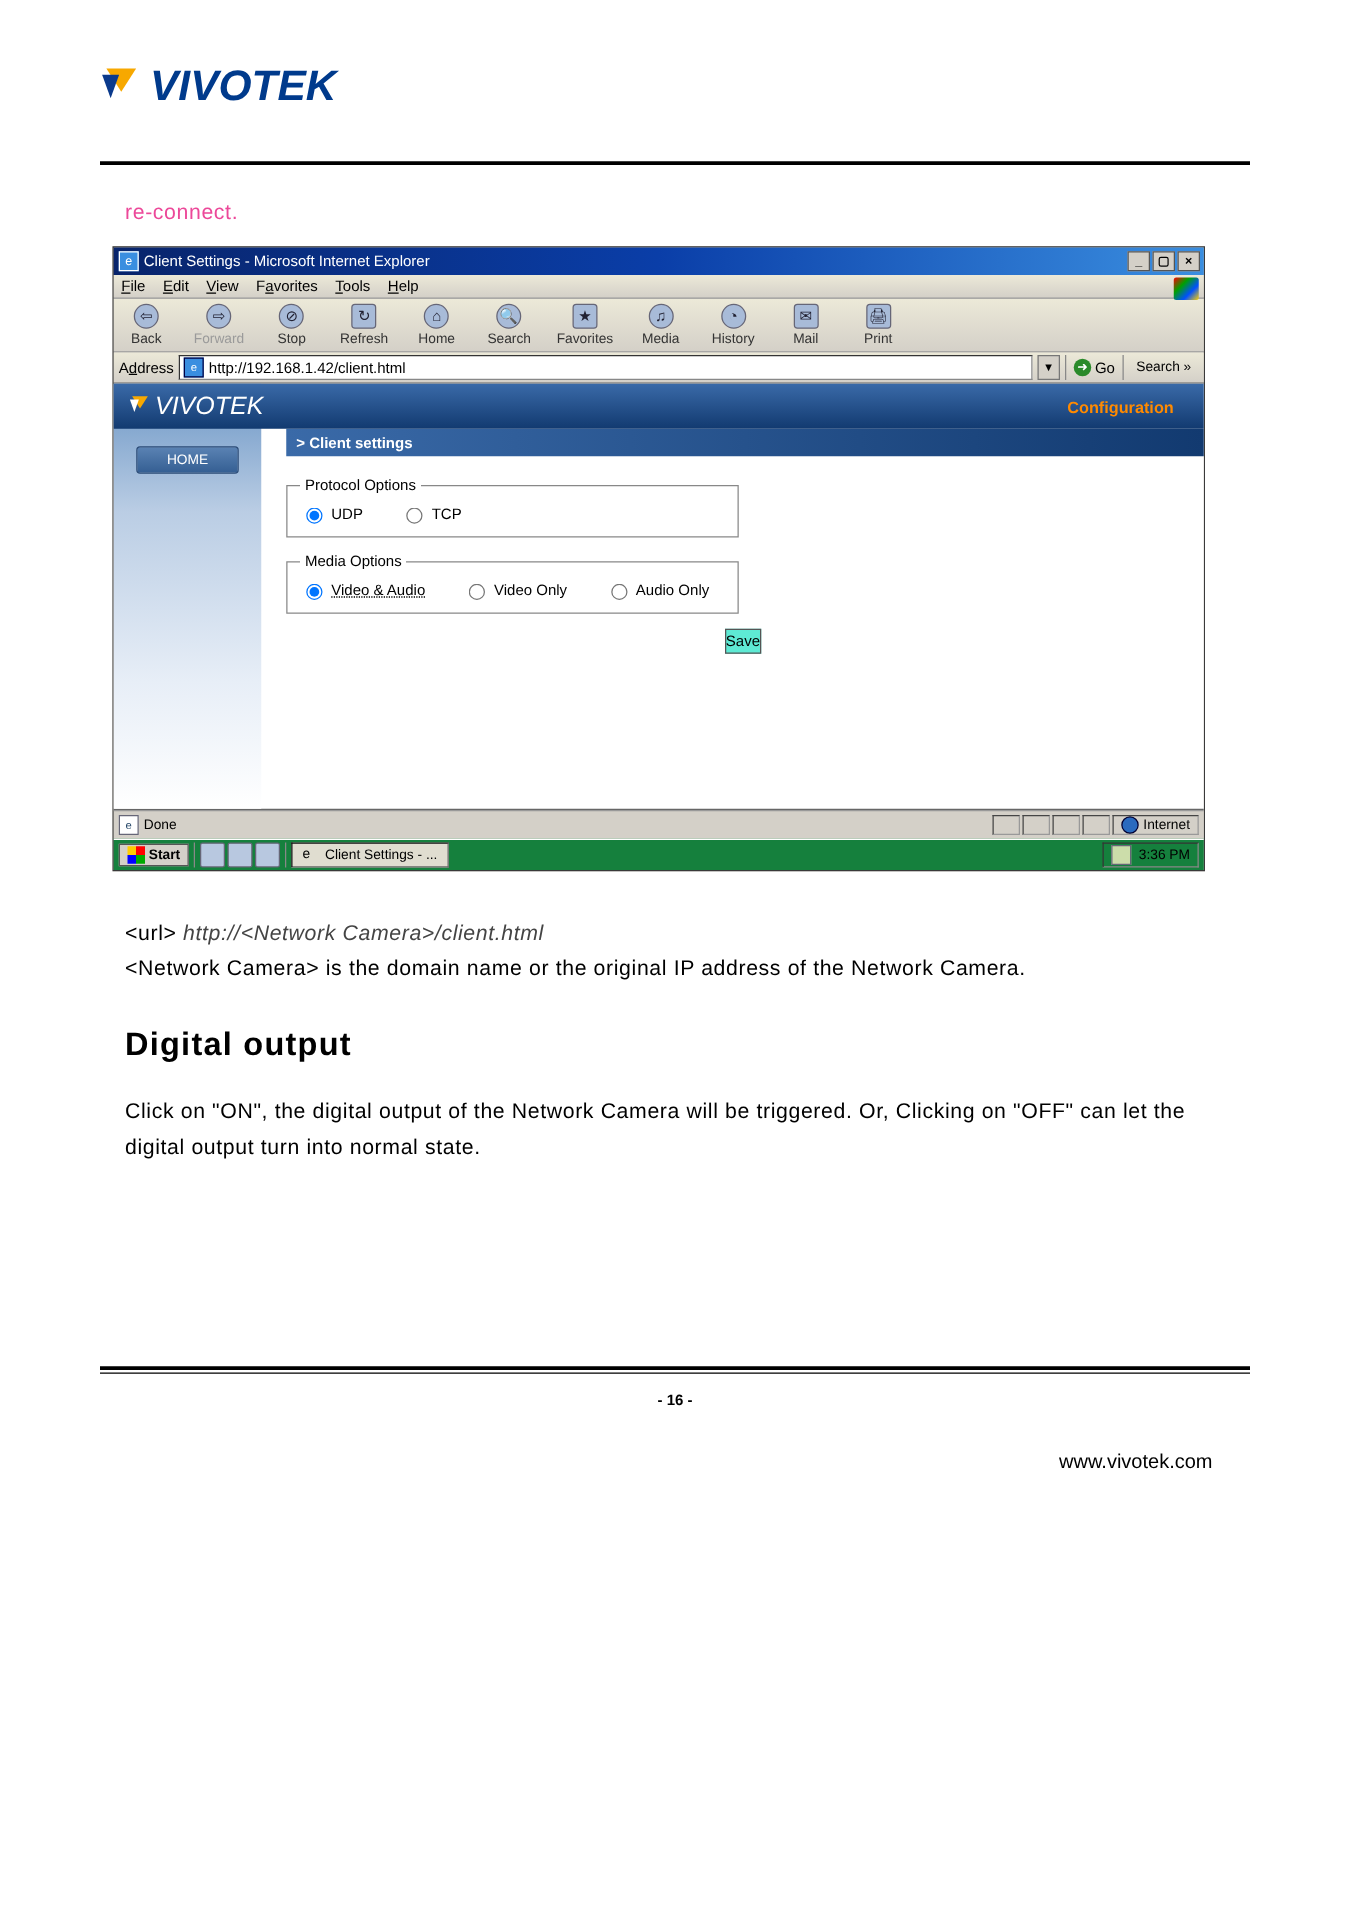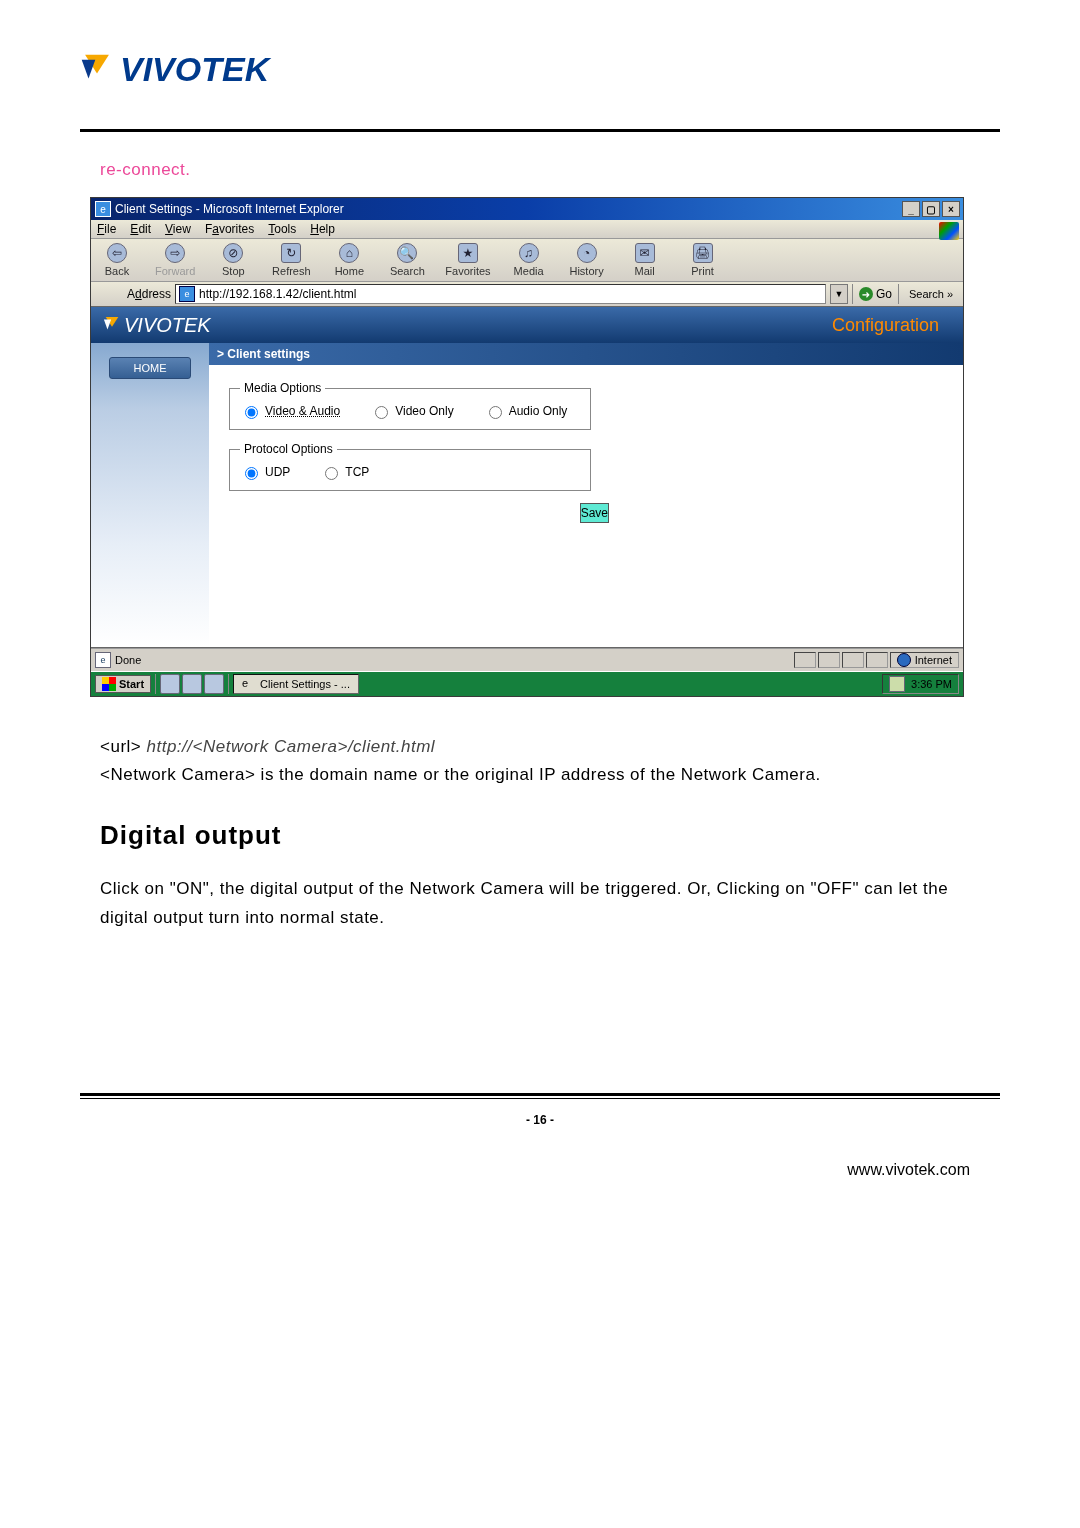--- a/index.html
+++ b/index.html
@@ -108,21 +108,21 @@
     display:flex; align-items:center; justify-content:center; font-size:12px; color:#223;
   }
   .tbtn .ticon.square { border-radius:3px; }
   .addrbar {
     display:flex; align-items:center;
     background: linear-gradient(#ece9d8,#d4d0c8);
     border-bottom:1px solid #666;
     padding: 2px 4px;
     gap:4px;
   }
-  .addrbar .addrlabel { font-size:12px;margin-left:32px; }
+  .addrbar .addrlabel { font-size:12px; }
   .addrbar .addrlabel u { text-decoration: underline;}
   .addrfield {
     flex:1; display:flex; align-items:center;
     background:#fff; border:1px inset #888; height:18px; padding:0 3px;
     gap:4px;
   }
   .addrfield .ie-mini { width:14px; height:14px; background:#3a8ee0; border:1px solid #004; font-size:9px; color:#fff; display:flex;align-items:center;justify-content:center;}
   .addr-dd { width:16px; height:18px; background:#d4d0c8; border:1px solid #777; display:flex; align-items:center; justify-content:center; font-size:9px;}
   .gobtn { display:flex; align-items:center; gap:3px; padding:0 6px; border-left:1px solid #888; border-right:1px solid #888; height:20px;}
   .gobtn .goicon { width:14px; height:14px; border-radius:50%; background:#2a8a2a; color:#fff; display:flex; align-items:center; justify-content:center; font-size:10px;}
@@ -141,21 +141,21 @@
     color:#fff;
     display:flex; align-items:center; justify-content:space-between;
     padding: 0 24px 0 12px;
     position:absolute; top:0; left:0;
     font-style: italic;
     box-sizing:border-box;
   }
   .side-banner .vlogo2 {
     font-family: Arial Black, Arial; font-size:20px; letter-spacing:0; display:flex; align-items:center; gap:3px;
   }
-  .side-banner .config { color:#ff8a00; font-weight:normal; font-style:normal; font-size:18px;}
+  .side-banner .config { color:#ff8a00; font-weight:bold; font-style:normal; font-size:13px;}
   .leftcol {
     width: 118px;
     background: linear-gradient(180deg,#6a95c5 0%, #bacde4 30%, #e7eef7 70%, #ffffff 100%);
     padding-top:46px;
     text-align:center;
   }
   .leftcol .homebtn {
     margin: 4px auto;
     width: 80px;
     padding:4px 0;
@@ -165,20 +165,21 @@
     border:1px solid #2a4a76;
     border-radius:3px;
   }
   .rightcol {
     flex:1; padding-top:36px;
   }
   .cs-header {
     background: linear-gradient(90deg,#3a6aa8,#123a70);
     color:#fff; font-size:12px; font-weight:bold;
     padding:4px 8px;
+    margin-left:20px;
   }
   .settings-body {
     padding: 10px 20px;
     font-size:12px;
     color:#000;
   }
   fieldset {
     border:1px solid #888;
     margin: 6px 0 12px 0;
     padding: 8px 10px 10px 10px;
@@ -362,50 +363,50 @@
           <span>VIVOTEK</span>
         </span>
         <span class="config">Configuration</span>
       </div>
       <div class="leftcol">
         <div class="homebtn">HOME</div>
       </div>
       <div class="rightcol">
         <div class="cs-header">&gt; Client settings</div>
         <div class="settings-body">
+          <fieldset>
+            <legend>Protocol Options</legend>
+            <div class="radiorow">
+              <label>
+                  <input type="radio" checked="" style="">
+                  <span>UDP</span>
+                </label>
+              <label>
+                  <input type="radio" style="">
+                  <span>TCP</span>
+                </label>
+            </div>
+          </fieldset>
           <fieldset>
             <legend>Media Options</legend>
             <div class="radiorow">
               <label>
                   <input type="radio" checked="" style="">
                   <span class="dotsel">Video &amp; Audio</span>
                 </label>
               <label>
                   <input type="radio" style="">
                   <span>Video Only</span>
                 </label>
               <label>
                   <input type="radio" style="">
                   <span>Audio Only</span>
                 </label>
             </div>
           </fieldset>
-          <fieldset>
-            <legend>Protocol Options</legend>
-            <div class="radiorow">
-              <label>
-                  <input type="radio" checked="" style="">
-                  <span>UDP</span>
-                </label>
-              <label>
-                  <input type="radio" style="">
-                  <span>TCP</span>
-                </label>
-            </div>
-          </fieldset>
           <div class="savebtn-wrap">
             <button class="savebtn">Save</button>
           </div>
         </div>
       </div>
     </div>
 
     <div class="statusbar">
       <div class="doneleft">
         <span class="dicon">e</span>

